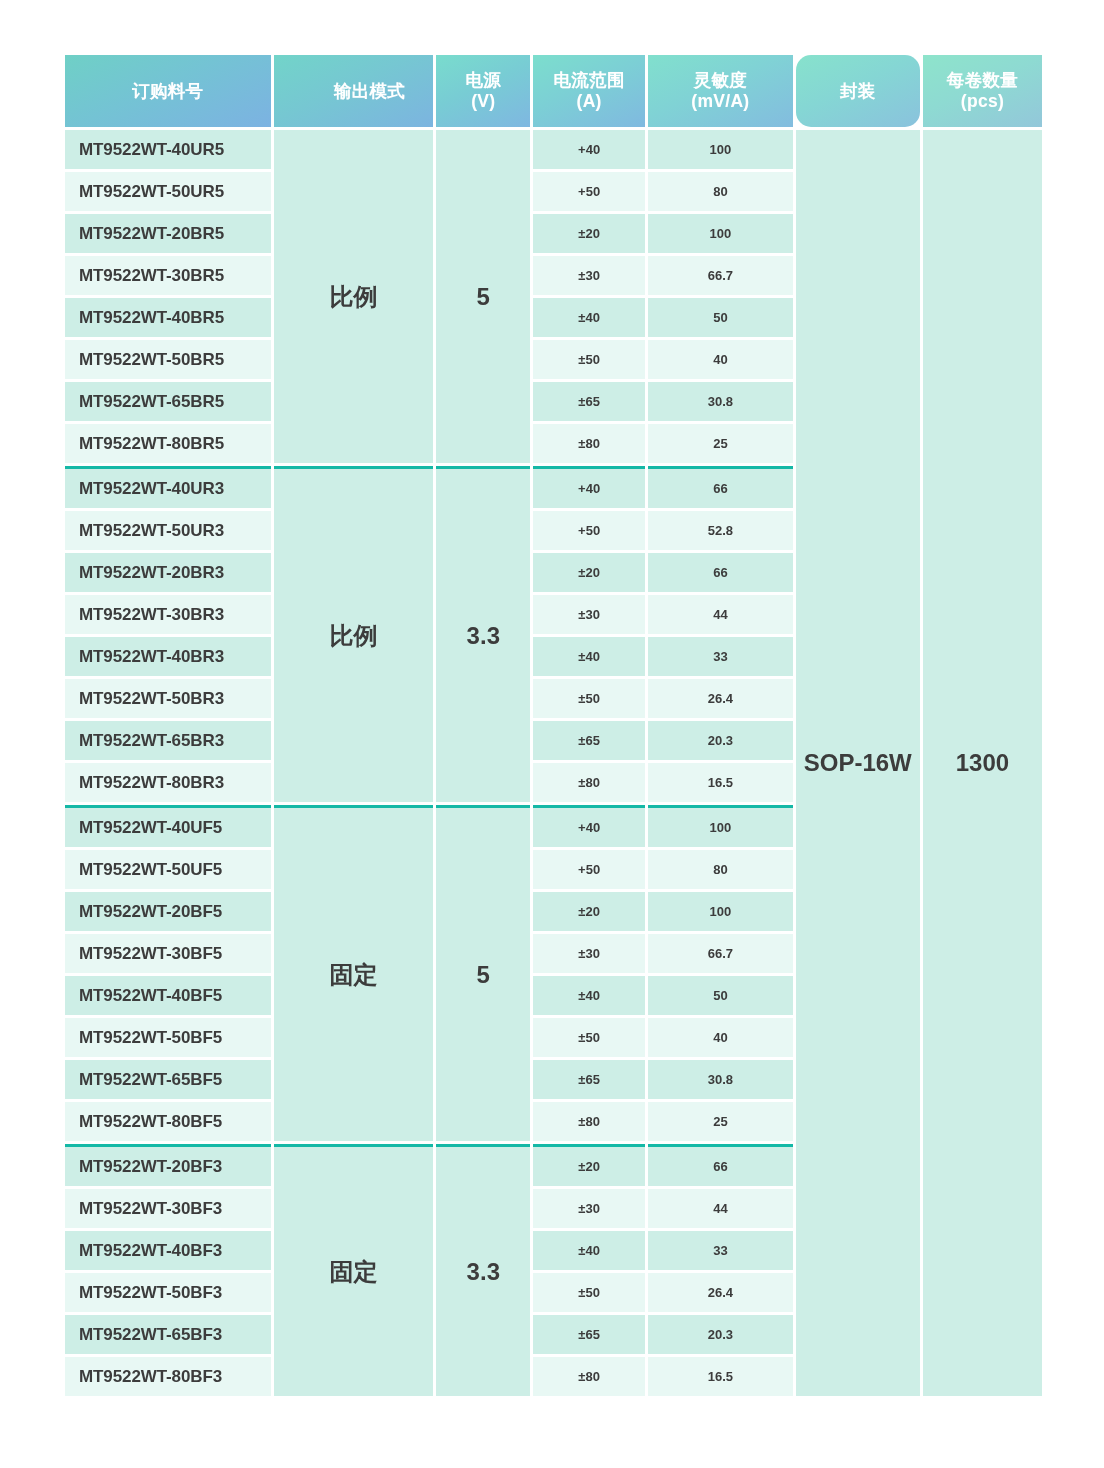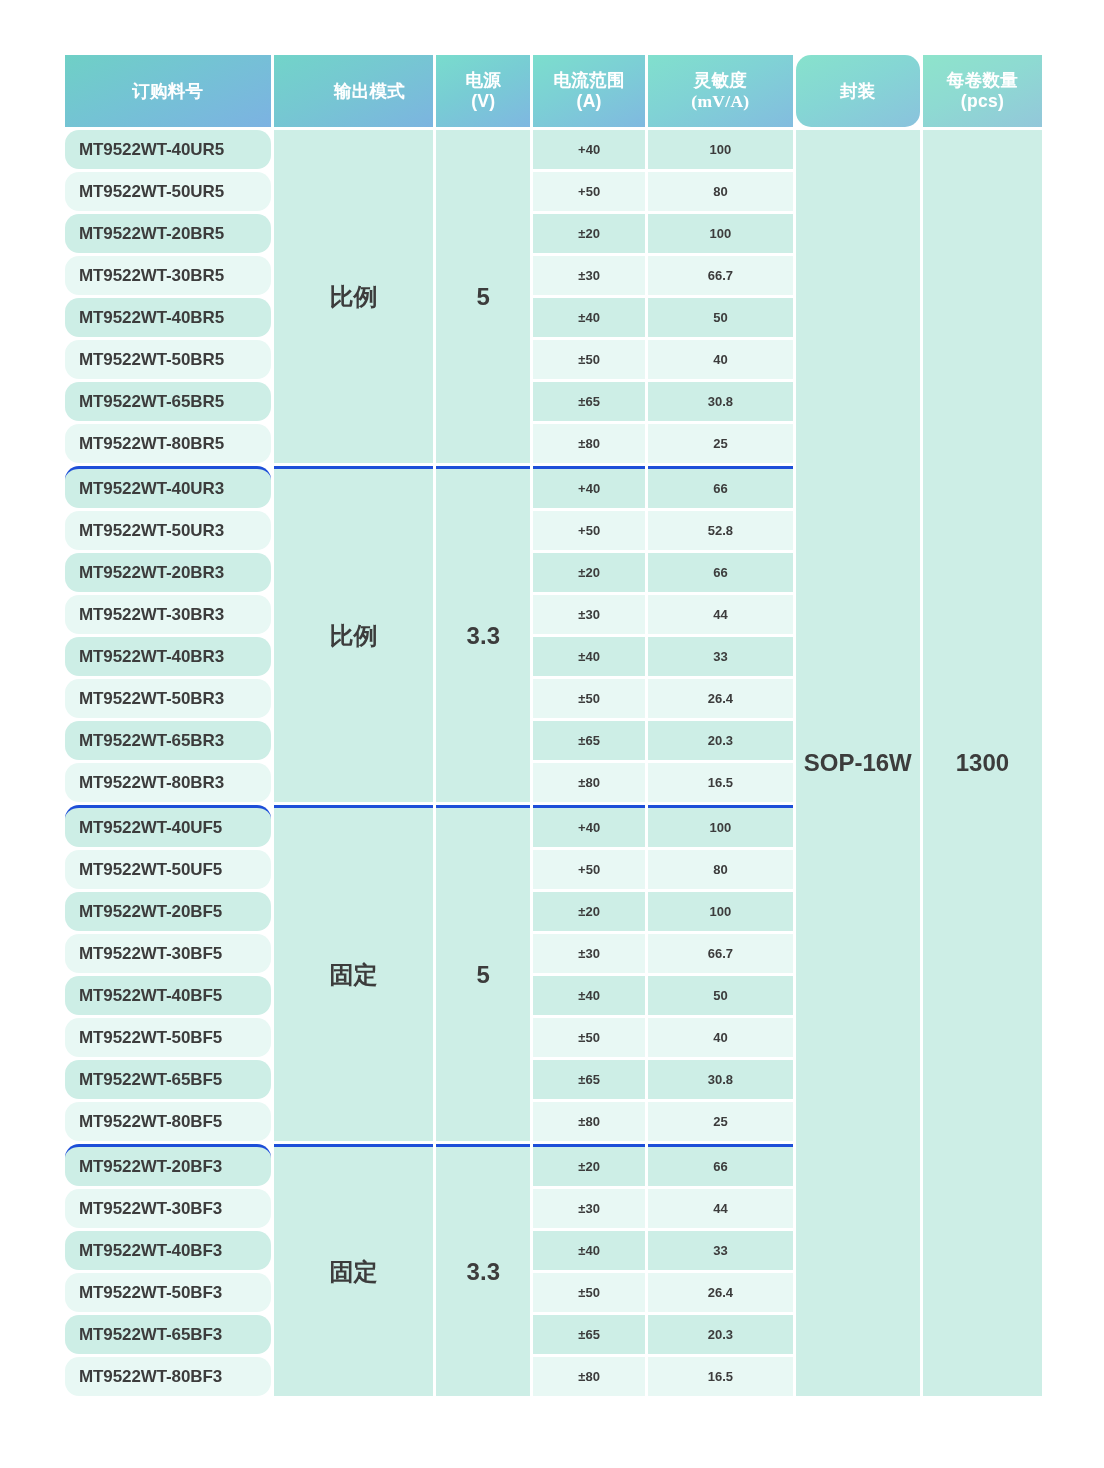--- a/index.html
+++ b/index.html
@@ -51,21 +51,20 @@
     padding-left: 32px;
   }
   #spec-table thead th.h-col3 {
     background: linear-gradient(155deg, #79dccd 0%, #78ccd4 45%, #7fb7e1 100%);
   }
   #spec-table thead th.h-col4 {
     background: linear-gradient(155deg, #7cdecd 0%, #7ccfd5 45%, #80b9e0 100%);
   }
   #spec-table thead th.h-col5 {
     background: linear-gradient(155deg, #81e0cd 0%, #80d2d5 45%, #83bcdf 100%);
-    font-family: Liberation Serif, serif;
   }
   #spec-table thead th.h-col6 {
     background: linear-gradient(155deg, #87e2cc 0%, #85d6d4 45%, #8ac2dd 100%);
     border-radius: 15px;
   }
   #spec-table thead th.h-col7 {
     background: linear-gradient(155deg, #8ee4cb 0%, #8edad2 45%, #93c7da 100%);
   }
 
   .hdr-line { display: block; }
@@ -83,28 +82,27 @@
   
   #spec-table tbody td.merged {
     background: #cdeee6;
     font-size: 24px;
   }
   #spec-table tbody td.partno {
     text-align: left;
     padding-left: 14px;
     font-size: 17px;
     letter-spacing: -.1px;
-    border-radius: 14px;
   }
   #spec-table tbody td.num {
     font-size: 13px;
   }
   
   #spec-table tbody tr.block-start td {
-    border-top: 3px solid #1d4ed8;
+    border-top: 3px solid #14b8a6;
   }
 </style>
 </head>
 <body>
 
 <table id="spec-table">
   <colgroup>
     <col style="width:202px">
     <col style="width:157px">
     <col style="width:92px">

